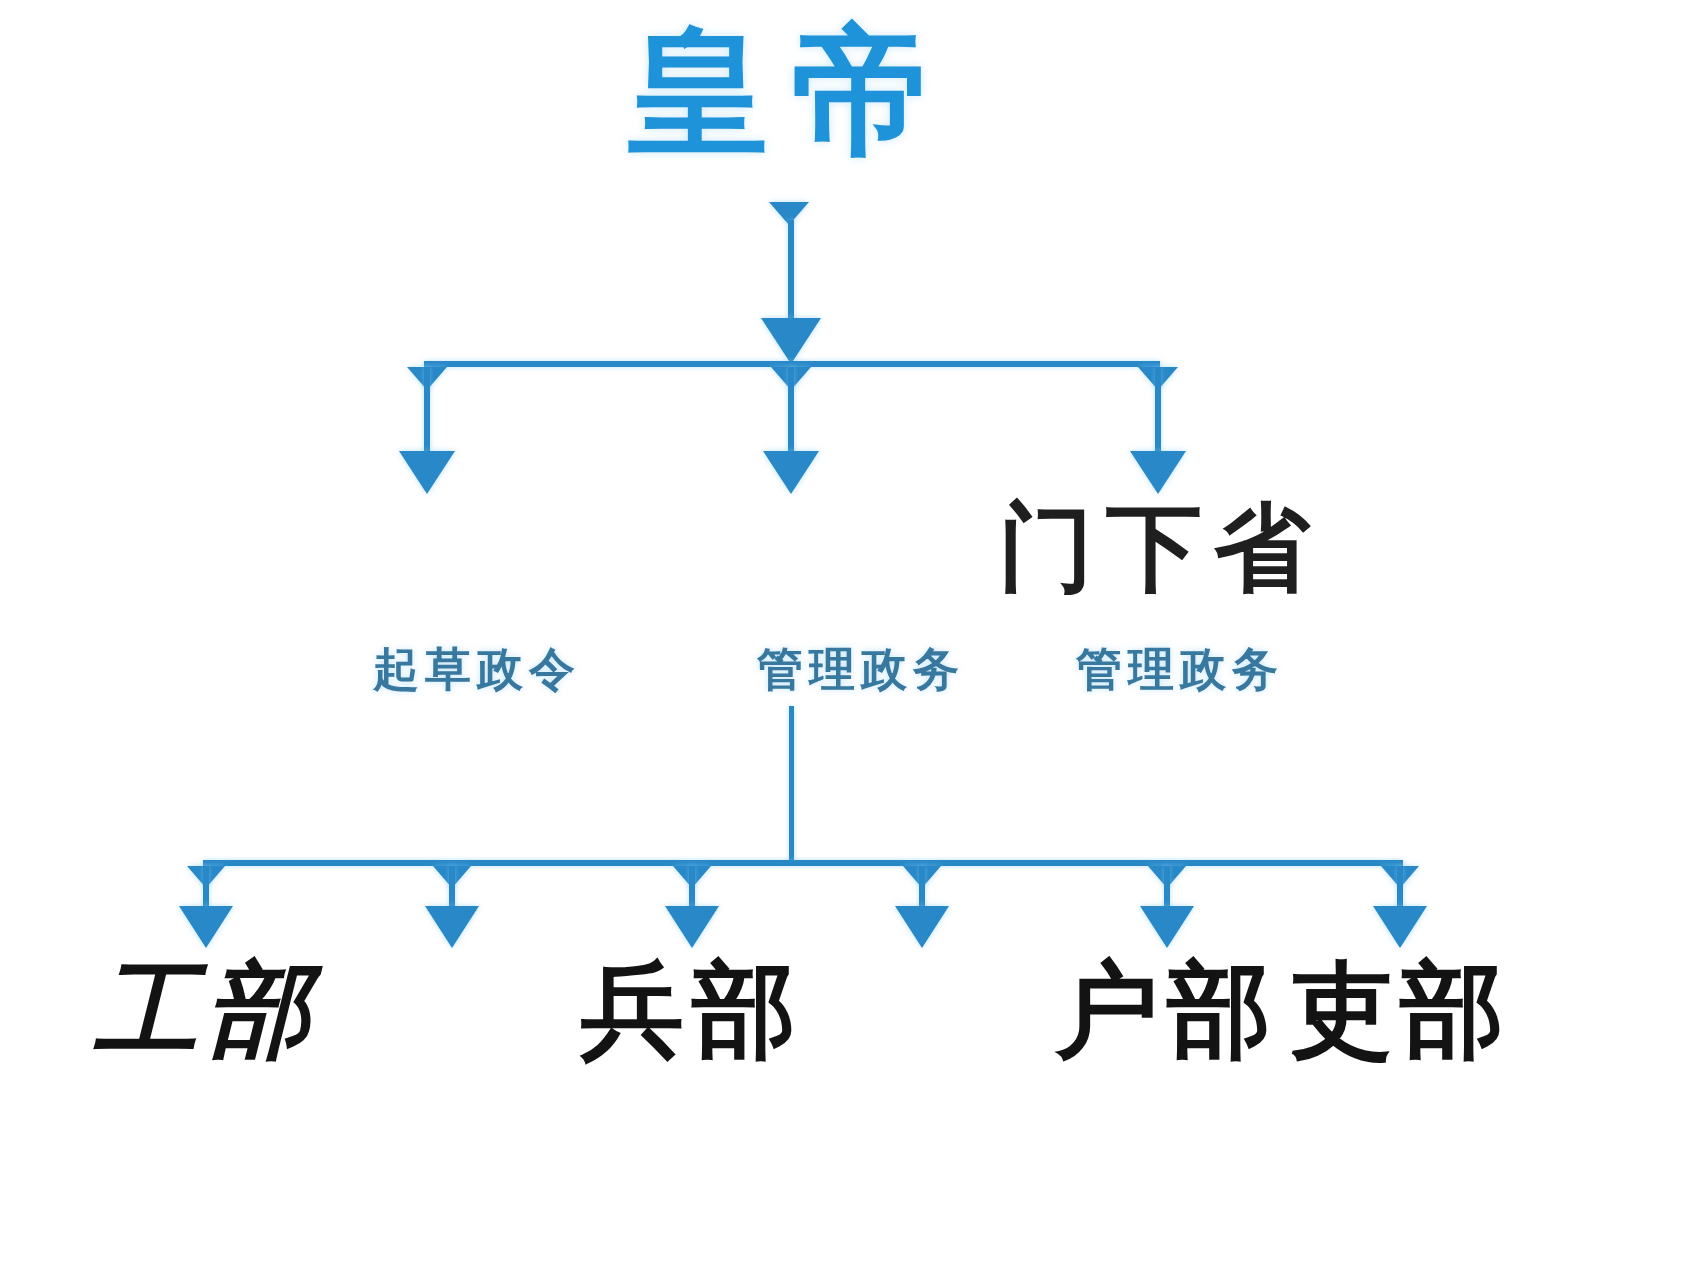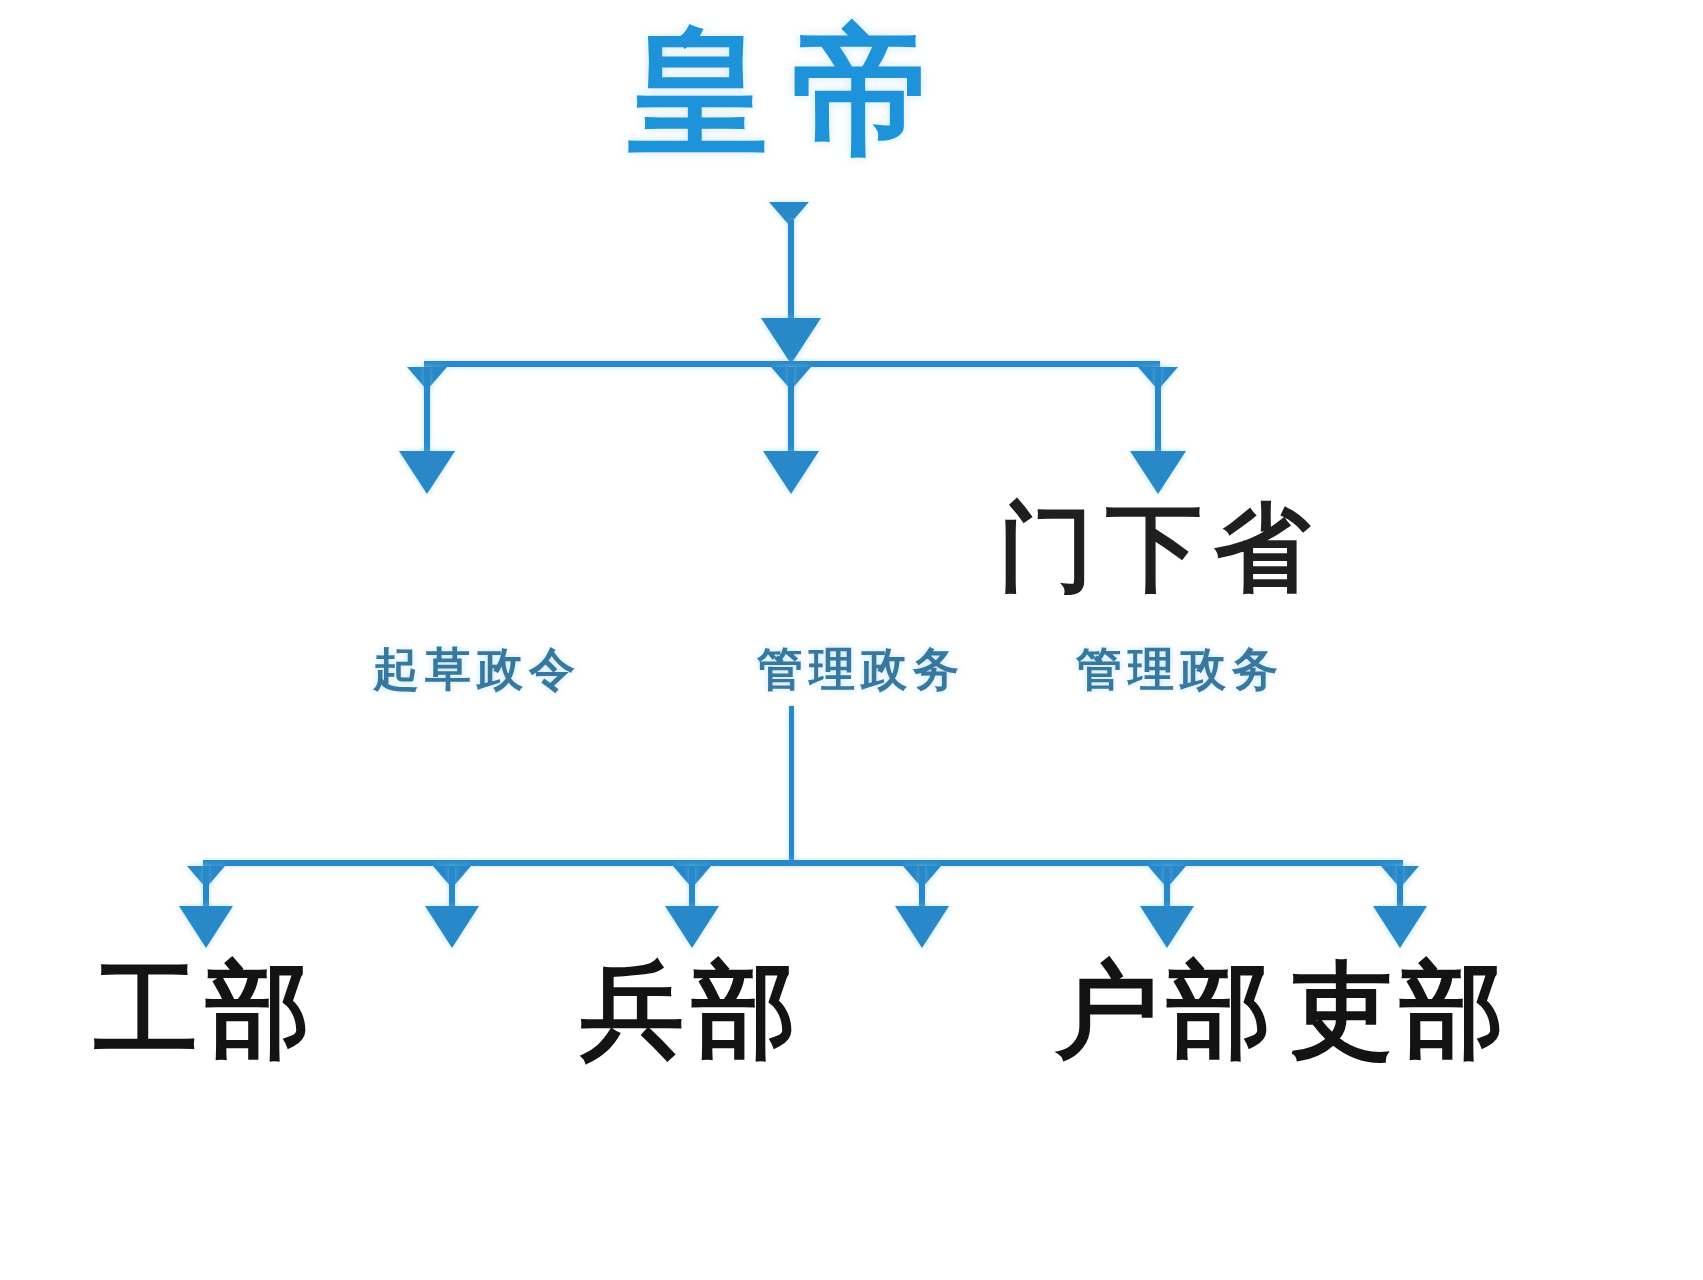--- a/index.html
+++ b/index.html
@@ -123,18 +123,18 @@
   <div class="tri tri-bg2" style="left:895px;top:906px;"></div>
 
   <div class="tri tri-sm2" style="left:1148px;top:866px;"></div>
   <div class="vline" style="left:1164px;top:866px;width:6px;height:46px;"></div>
   <div class="tri tri-bg2" style="left:1140px;top:906px;"></div>
 
   <div class="tri tri-sm2" style="left:1381px;top:866px;"></div>
   <div class="vline" style="left:1397px;top:866px;width:6px;height:46px;"></div>
   <div class="tri tri-bg2" style="left:1373px;top:906px;"></div>
 
-  <div class="node ministry-label" style="left:206px;top:958px;">工部</div>
+  <div class="node ministry-label" style="left:206px;top:958px;font-style:italic;">工部</div>
   <div class="node ministry-label" style="left:692px;top:958px;">兵部</div>
   <div class="node ministry-label" style="left:1167px;top:958px;">户部</div>
   <div class="node ministry-label" style="left:1400px;top:958px;">吏部</div>
 
 </div>
 
 </body></html>

